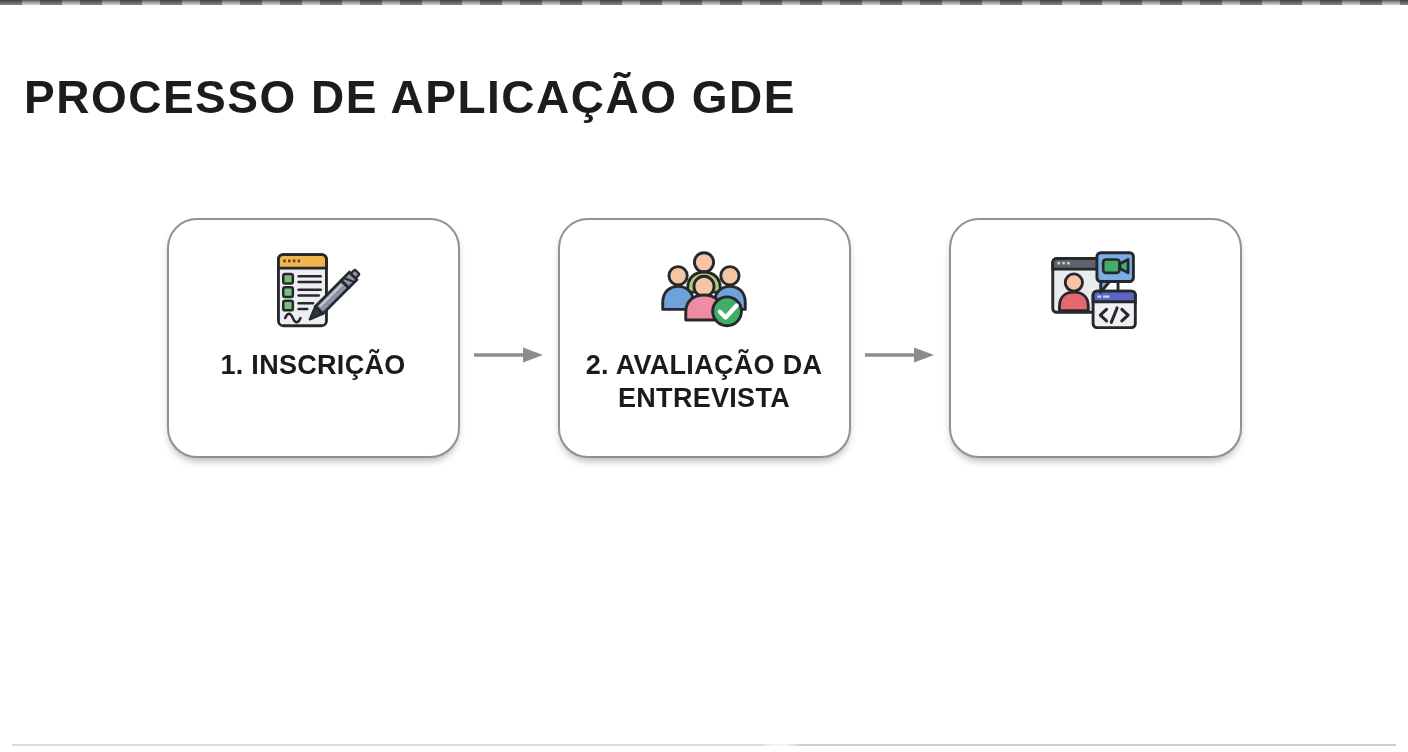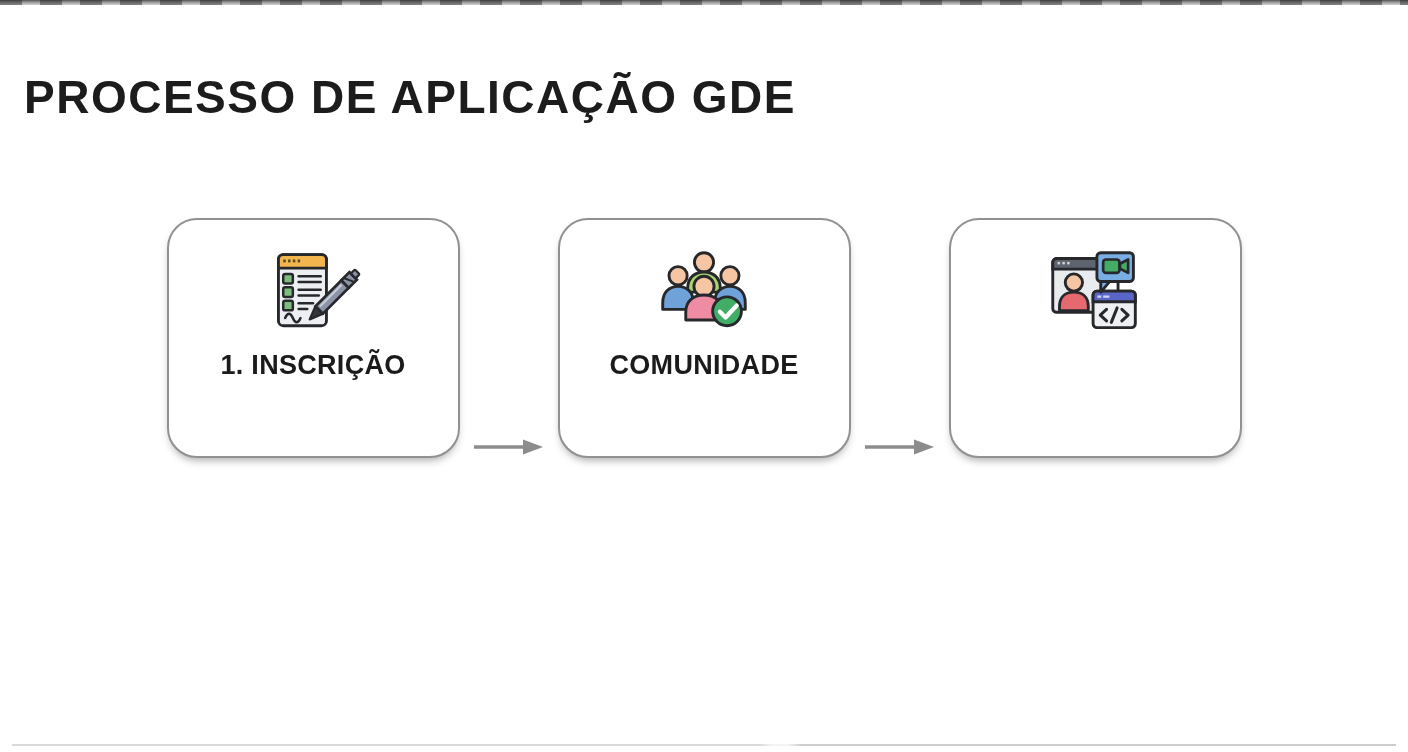--- a/index.html
+++ b/index.html
@@ -21,21 +21,21 @@
     background: linear-gradient(90deg, rgba(120,120,120,0.28) 0 54%, rgba(120,120,120,0.08) 55% 56%, rgba(110,110,110,0.34) 57% 100%);
   }
   .title {
     position: absolute; top: 70px; left: 0; right: 0;
     font-size: 46px; font-weight: 800; letter-spacing: 1.5px;
     color: #1c1c1c;
     margin-left: 24px;
   }
   .flow {
     position: absolute; top: 218px; left: 0; right: 0;
-    display: flex; justify-content: center; align-items: flex-end;
+    display: flex; justify-content: center; align-items: flex-start;
   }
   .step-box {
     width: 293px; height: 240px;
     background: #ffffff;
     border: 2px solid #8f9193;
     border-radius: 30px;
     box-shadow: 0 5px 8px -3px rgba(0,0,0,0.35);
     display: flex; flex-direction: column; align-items: center;
     padding-top: 27px;
   }
@@ -129,21 +129,22 @@
 
           <circle cx="50" cy="41" r="10.5" fill="#f5c5a4"></circle>
           <path d="M31,76 v-8 c0,-12 8,-18 19,-18 c11,0 19,6 19,18 v8 z" fill="#ef8ba2"></path>
 
           <circle cx="74" cy="67" r="15" fill="#42ad66"></circle>
         </g>
         <path d="M66.5,67.5 l6,6 l11.5,-12.5" fill="none" stroke="#ffffff" stroke-width="4.5" stroke-linecap="round" stroke-linejoin="round"></path>
       </svg>
     </div>
     <div class="step-label">
-      <div>COMUNIDADE</div>
+      <div>2. AVALIAÇÃO DA</div>
+      <div>ENTREVISTA</div>
     </div>
   </div>
 
   <div class="arrow-cell">
     <svg width="72" height="22" viewBox="0 0 72 22" aria-hidden="true">
       <line x1="1" y1="11" x2="52" y2="11" stroke="#8c8c8c" stroke-width="3.6"></line>
       <polygon points="50,3.5 70,11 50,18.5" fill="#8c8c8c"></polygon>
     </svg>
   </div>
 

